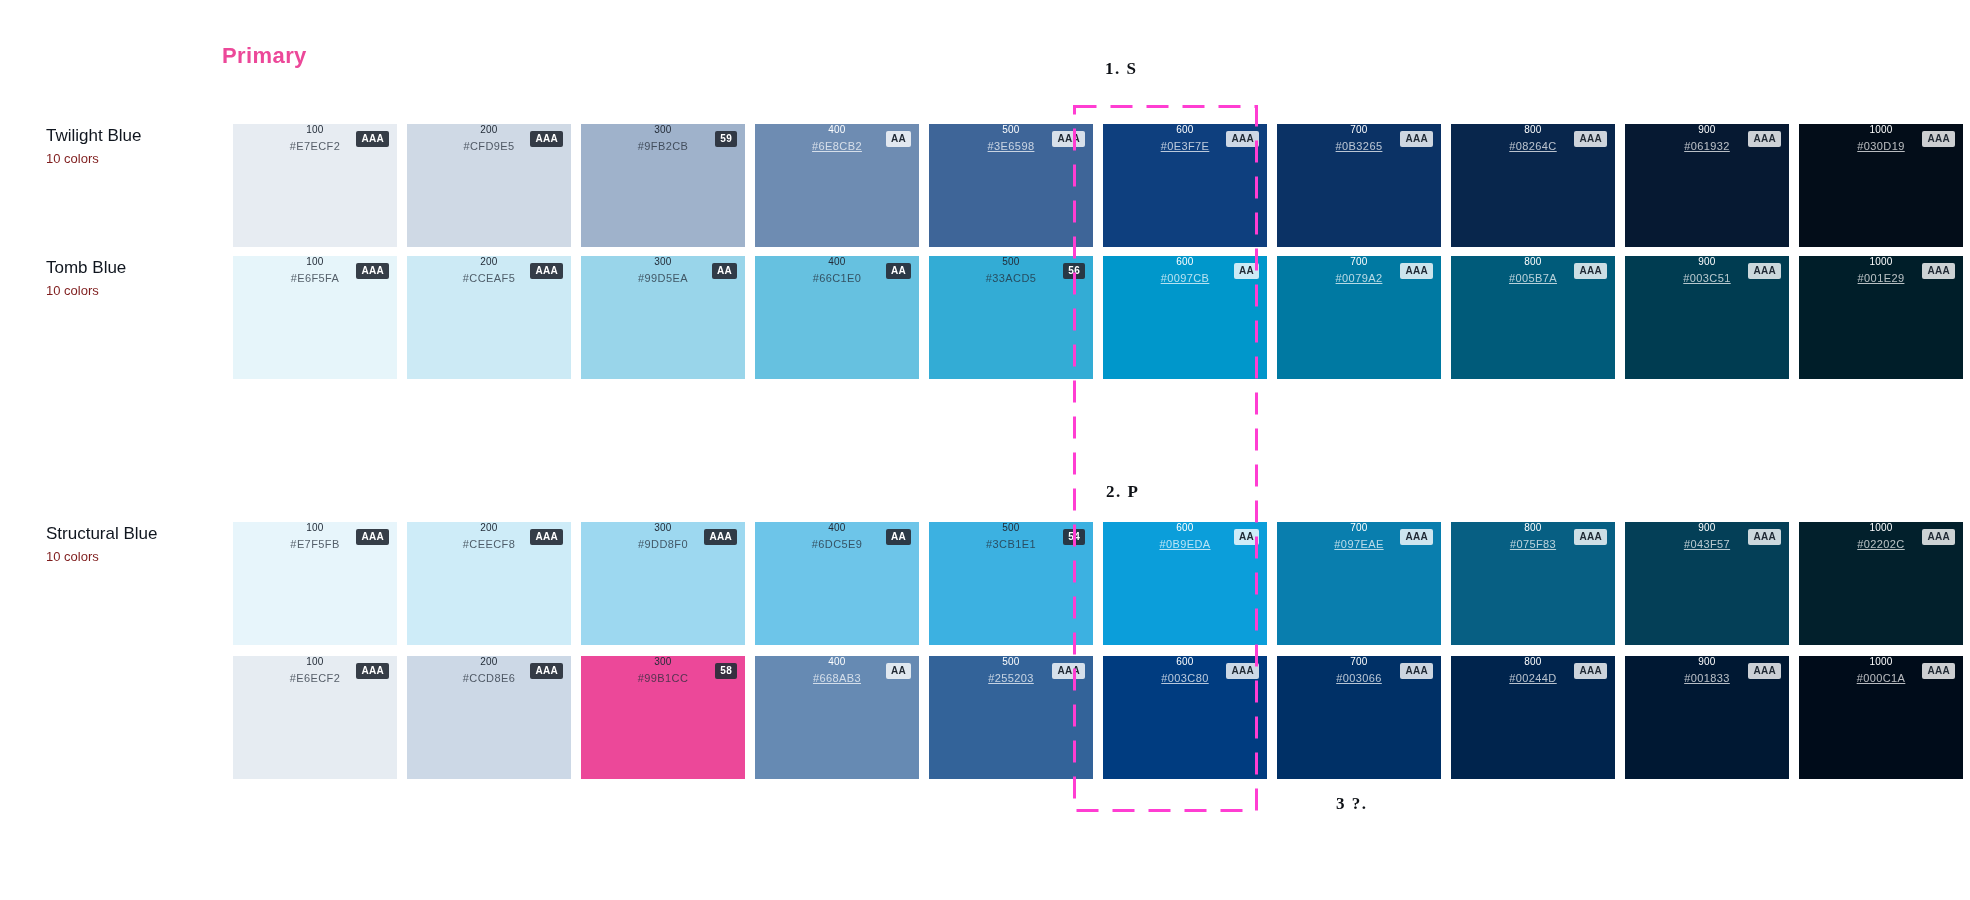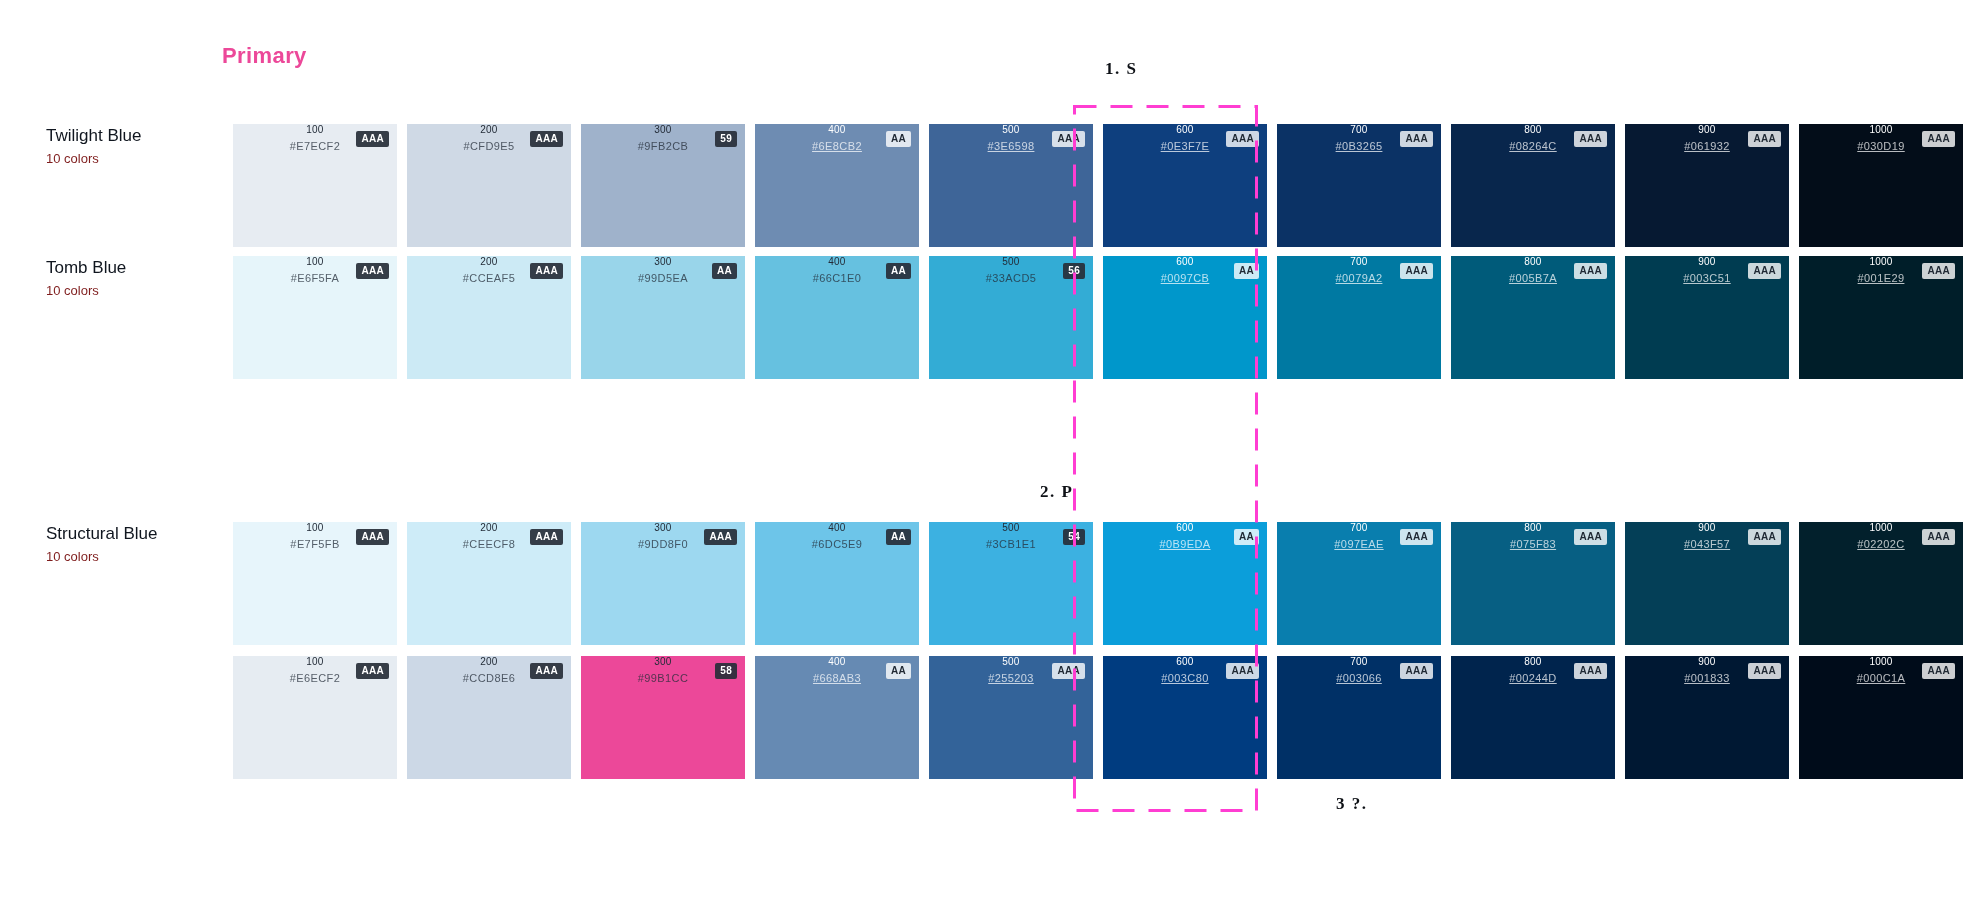--- a/index.html
+++ b/index.html
@@ -65,21 +65,21 @@
   .annotation {
     position: absolute;
     font-family: Liberation Serif, serif;
     font-size: 17px;
     font-weight: 800;
     letter-spacing: 1.5px;
     color: #0e1116;
     white-space: pre;
   }
   .annotation-1 { left: 1105px; top: 59px; }
-  .annotation-2 { left: 1040px; top: 482px; }
+  .annotation-2 { left: 1106px; top: 482px; }
   .annotation-3 { left: 1336px; top: 794px; }
 </style>
 </head>
 <body>
 
 <div class="canvas">
   <div class="page-title">Primary</div>
 
   <div id="palette-rows">
       <div class="palette-row row-pos-0">

